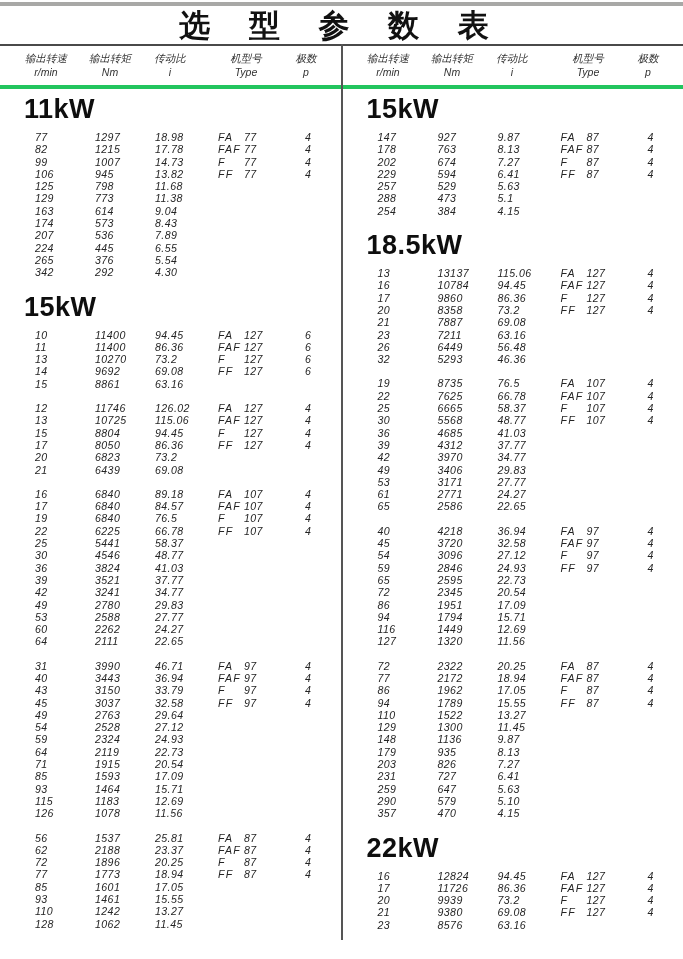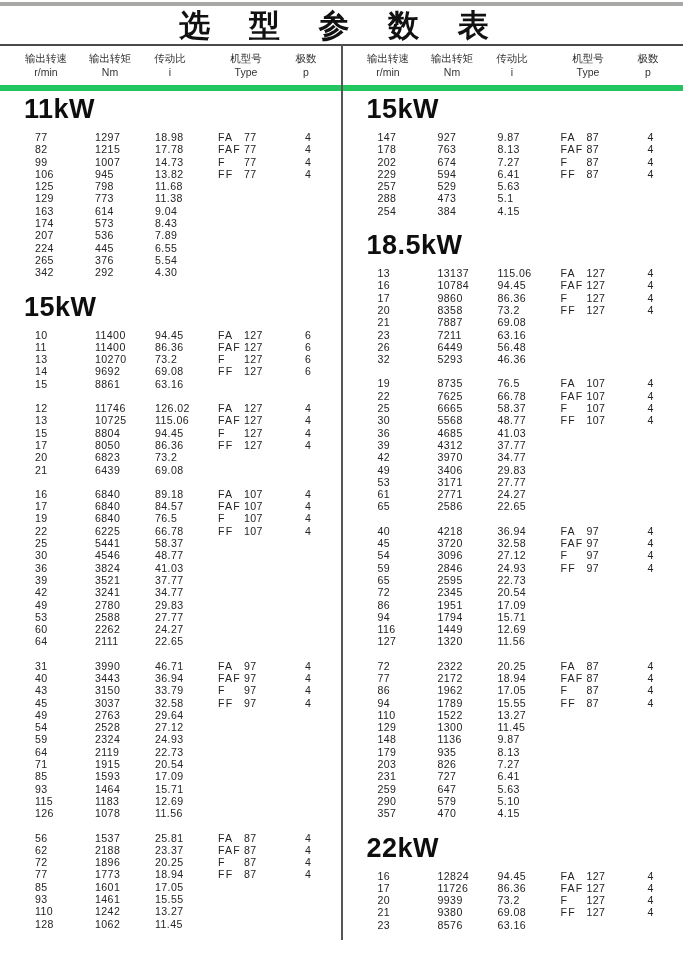--- a/index.html
+++ b/index.html
@@ -9,39 +9,39 @@
     font-family:"Liberation Sans","DejaVu Sans",sans-serif;
   }
   .top-rule { position:absolute; top:2px; left:0; width:683px; height:4px; background:#a8a8a6; }
   .title {
     position:absolute; top:5px; left:0; width:683px; margin:0;
     text-align:center; font-size:31px; font-weight:bold; color:#111;
     letter-spacing:15px; white-space:nowrap;
   }
   .header-row {
     position:absolute; top:44px; left:0; width:683px; height:39px;
-    border-top:2px solid #4a4a4a; border-bottom:6px solid #22c55e;
+    border-top:2px solid #4a4a4a; border-bottom:4px solid #22c55e;font-style:italic;
   }
   .header-half { position:absolute; top:0; width:341px; height:39px; }
   .header-half.left { left:0; } .header-half.right { left:342px; }
   .hcol {
     position:absolute; top:5px; transform:translateX(-50%);
     text-align:center; font-size:10.5px; line-height:14px; color:#333; white-space:nowrap;
   }
   .hc1{left:46px}.hc2{left:110px}.hc3{left:170px}.hc4{left:246px}.hc5{left:306px}
   .divider { position:absolute; left:341px; top:44px; width:2px; height:896px; background:#555; }
   .body { position:absolute; top:85px; left:0; width:683px; height:874px; display:flex; }
   .col { width:341px; overflow:hidden; }
   .col.right-col { margin-left:2px; }
   .power-title {
     font-size:27px; font-weight:bold; color:#0e0e0e; letter-spacing:0.5px;
     line-height:28px; margin:14px 0 8px 24px;
   }
   .col .section:first-child .power-title { margin-top:10px; }
-  .group { margin-bottom:12px; }
+  .group { margin-bottom:12px;font-style:italic; }
   .group:last-child { margin-bottom:0; }
   .row {
     display:flex; height:12.3px; font-size:10.6px; line-height:12.4px;
     color:#242424; padding-left:35px; letter-spacing:0.4px; white-space:nowrap;
   }
   .c { flex:none; overflow:visible; }
   .c.speed  { width:60px; }
   .c.torque { width:60px; }
   .c.ratio  { width:63px; }
   .c.tprefix{ width:26px; letter-spacing:1.2px; }

